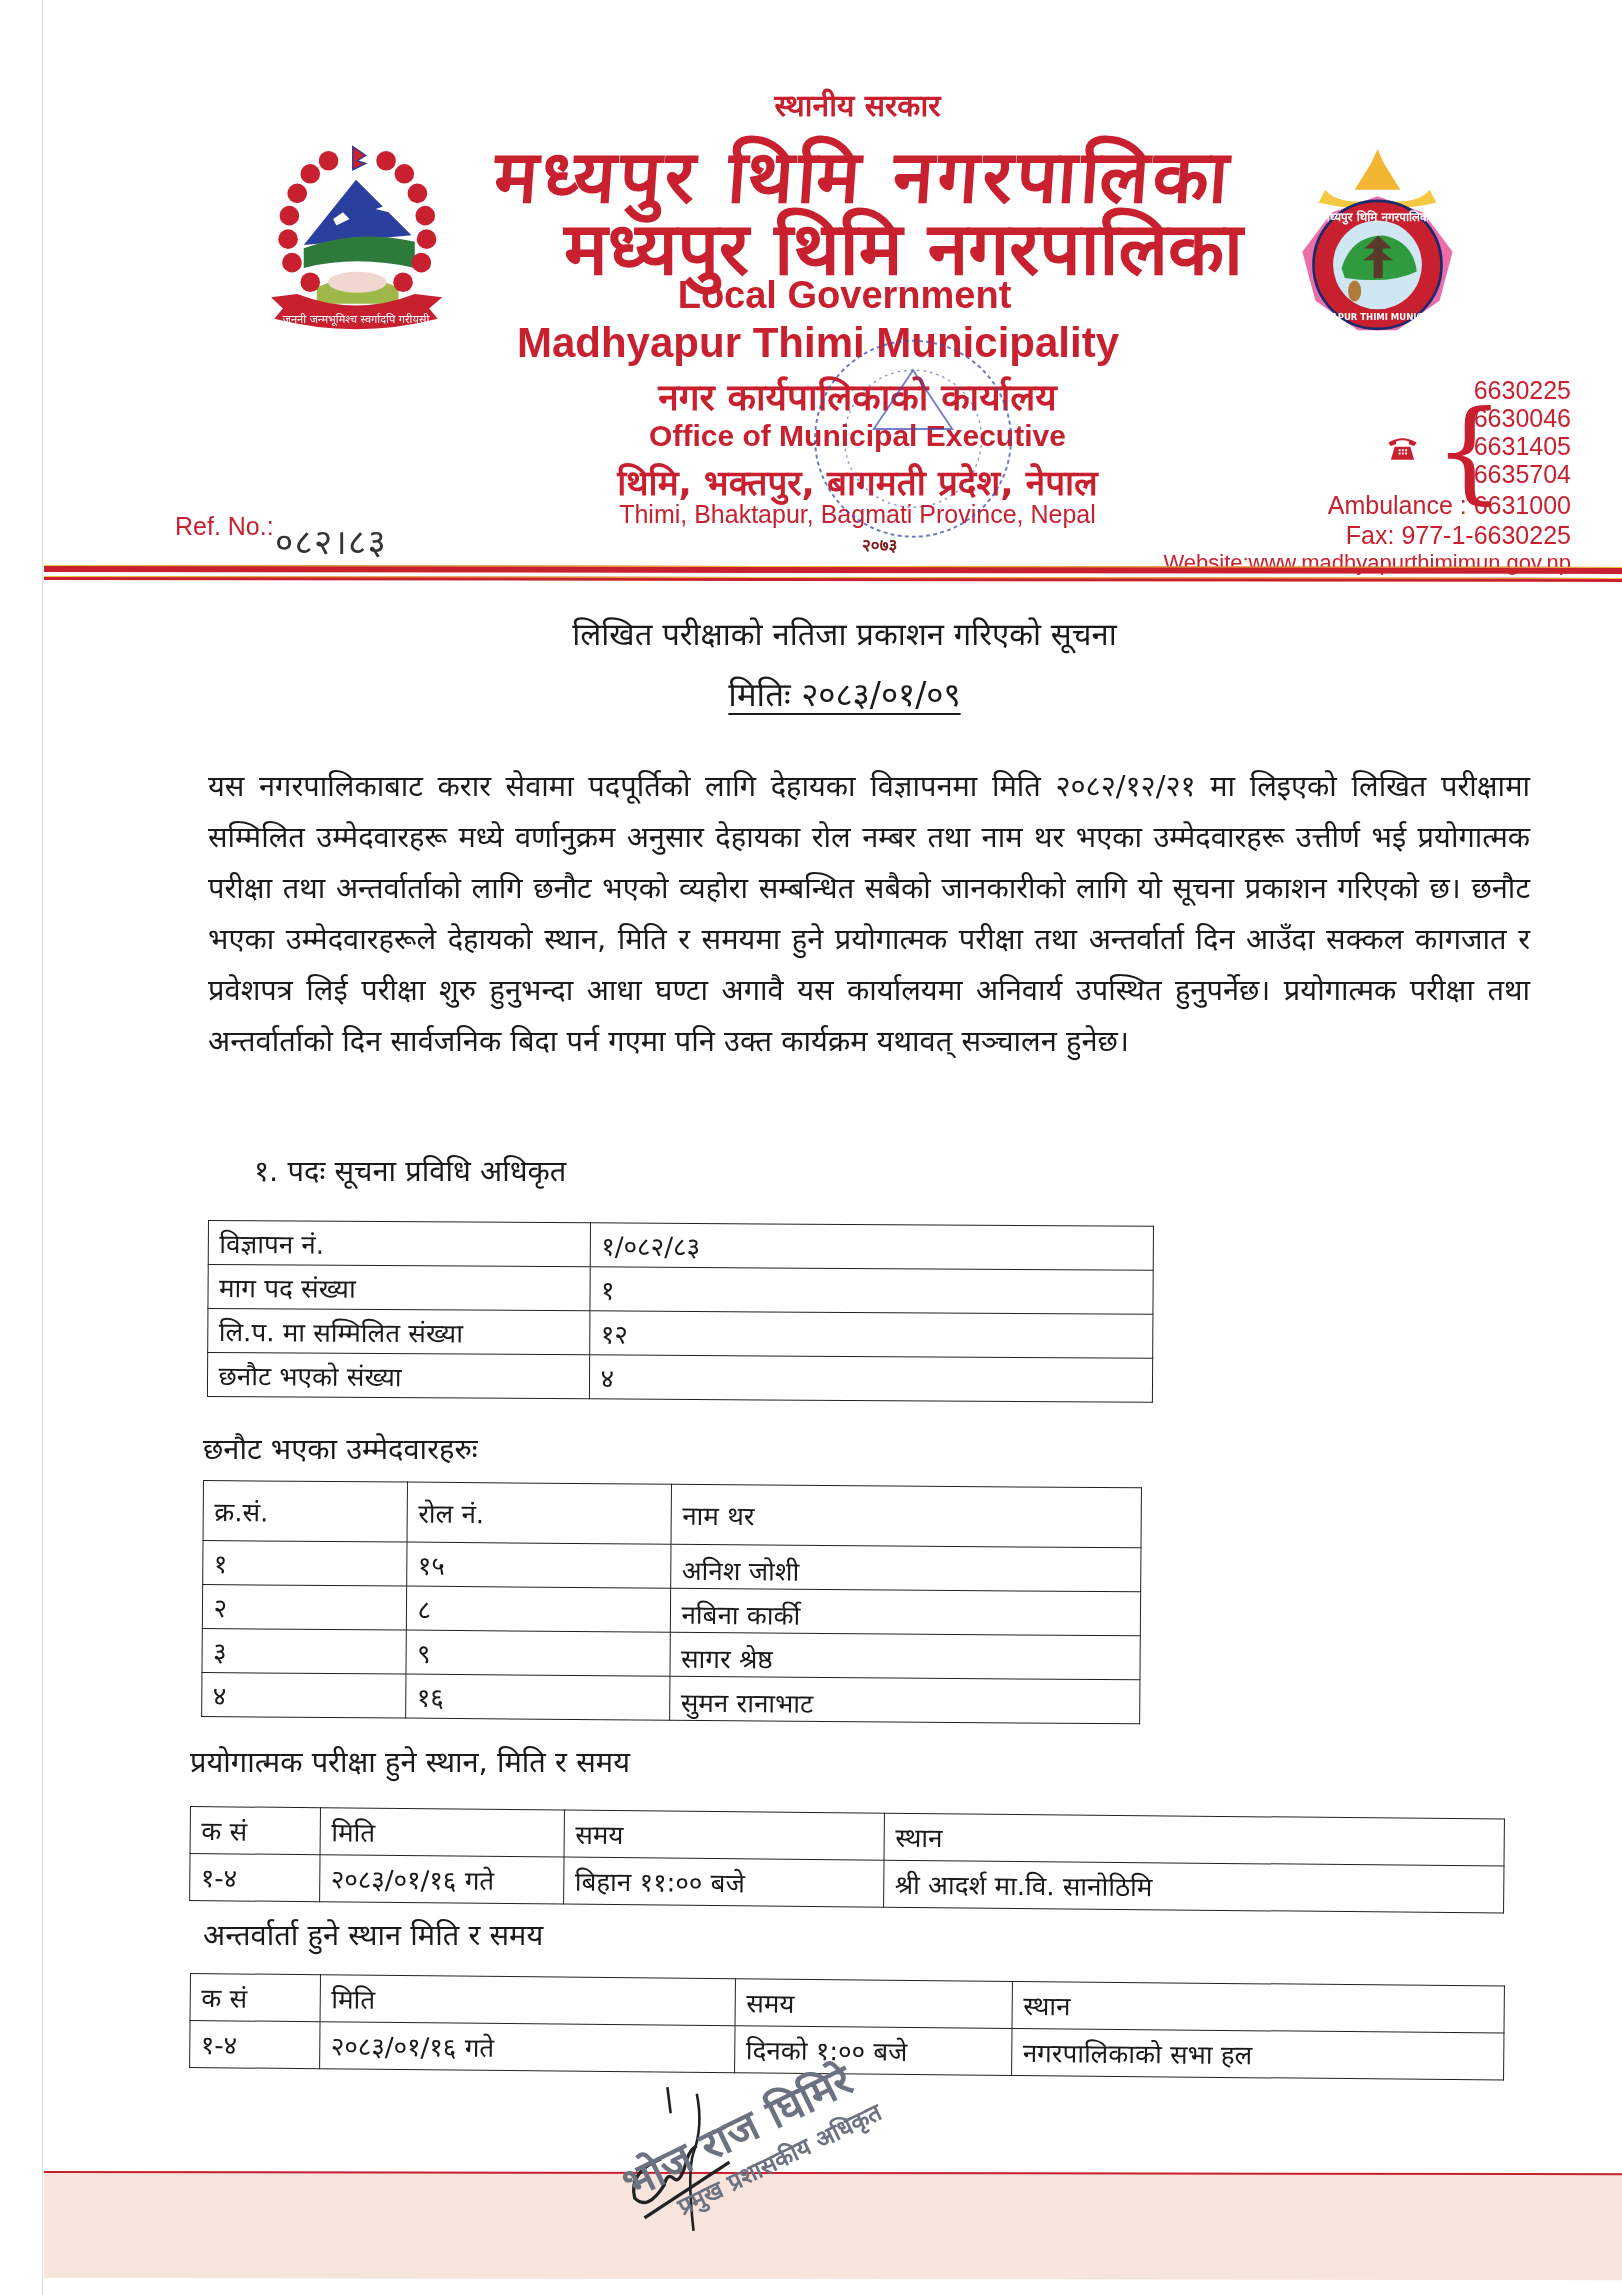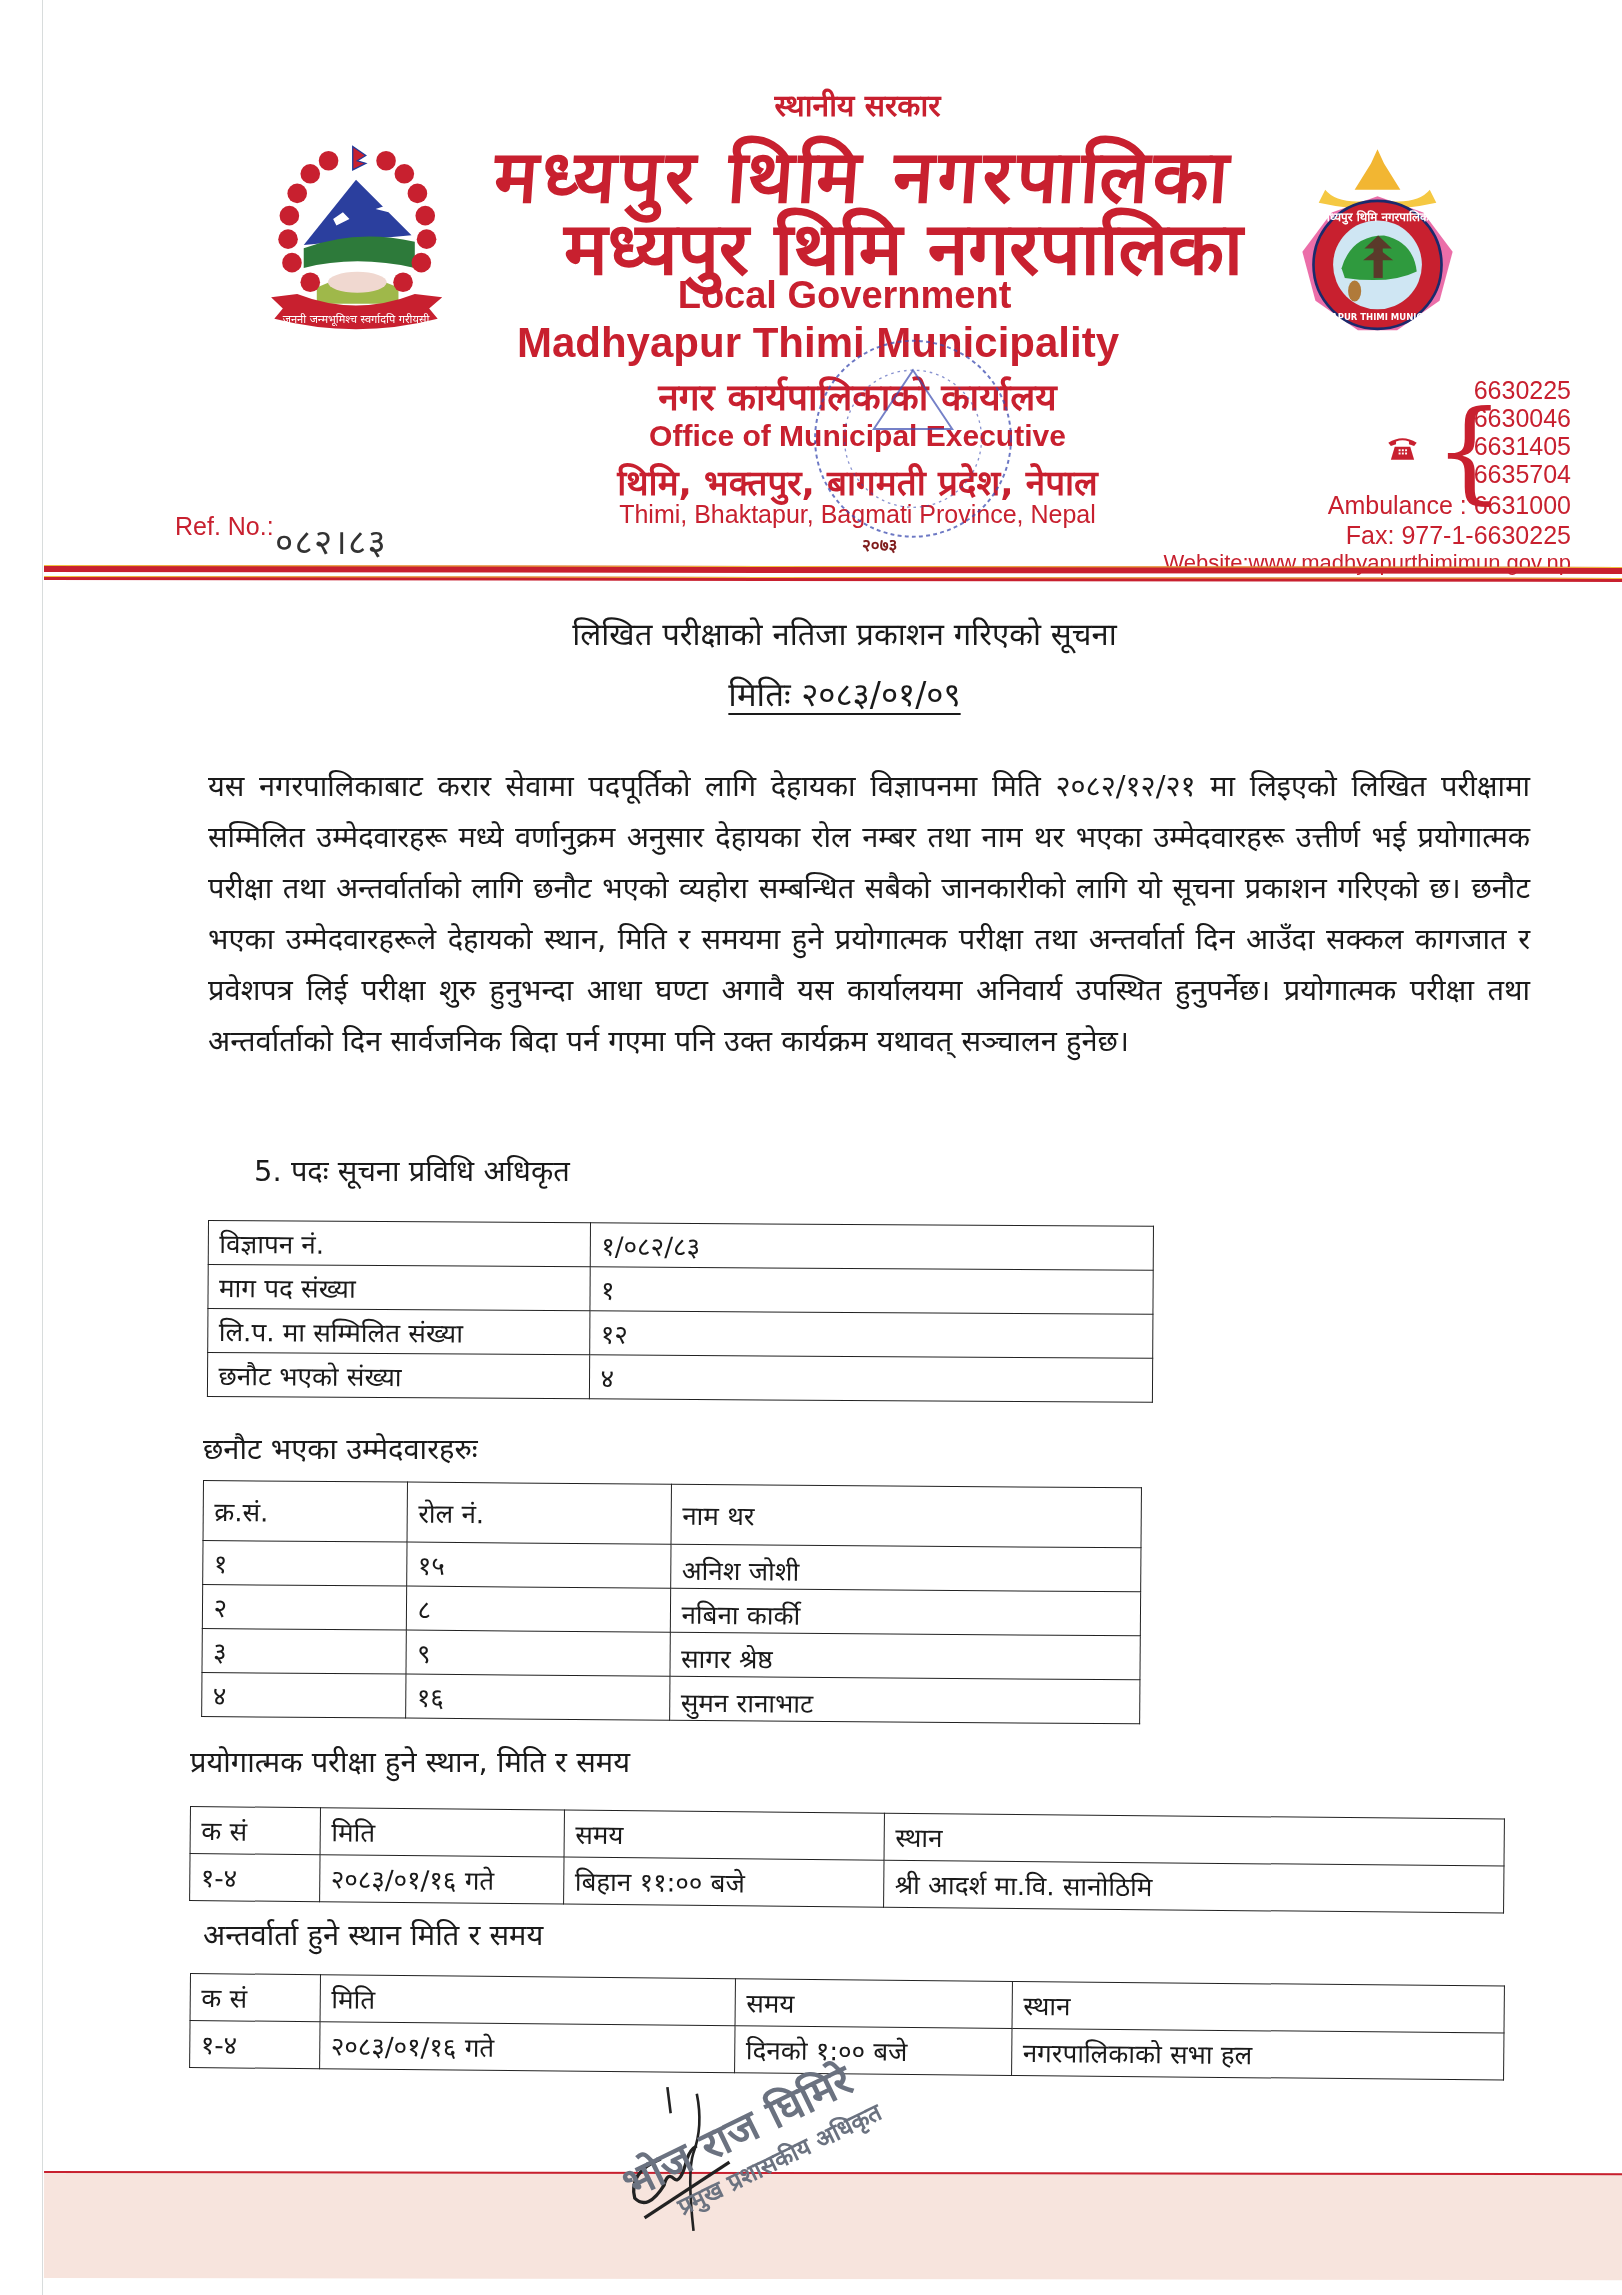--- a/index.html
+++ b/index.html
@@ -184,21 +184,21 @@
   <div class="rule rule-1"></div>
   <div class="rule rule-2"></div>
 </header>
 
 <main>
   <div class="title"><span>लिखित परीक्षाको नतिजा प्रकाशन गरिएको सूचना</span></div>
   <div class="date-line"><span>मितिः २०८३/०१/०९</span></div>
 
   <p class="para">यस नगरपालिकाबाट करार सेवामा पदपूर्तिको लागि देहायका विज्ञापनमा मिति २०८२/१२/२१ मा लिइएको लिखित परीक्षामा सम्मिलित उम्मेदवारहरू मध्ये वर्णानुक्रम अनुसार देहायका रोल नम्बर तथा नाम थर भएका उम्मेदवारहरू उत्तीर्ण भई प्रयोगात्मक परीक्षा तथा अन्तर्वार्ताको लागि छनौट भएको व्यहोरा सम्बन्धित सबैको जानकारीको लागि यो सूचना प्रकाशन गरिएको छ। छनौट भएका उम्मेदवारहरूले देहायको स्थान, मिति र समयमा हुने प्रयोगात्मक परीक्षा तथा  अन्तर्वार्ता दिन आउँदा सक्कल कागजात र प्रवेशपत्र लिई परीक्षा शुरु हुनुभन्दा आधा घण्टा अगावै यस कार्यालयमा अनिवार्य उपस्थित हुनुपर्नेछ। प्रयोगात्मक परीक्षा तथा अन्तर्वार्ताको दिन सार्वजनिक बिदा पर्न गएमा पनि उक्त कार्यक्रम यथावत् सञ्चालन हुनेछ।</p>
 
-  <div class="section-title">5.  पदः सूचना प्रविधि अधिकृत</div>
+  <div class="section-title">१.  पदः सूचना प्रविधि अधिकृत</div>
 
   <table class="grid t-info">
     <tbody>
       <tr>
         <td>विज्ञापन नं.</td>
         <td>१/०८२/८३</td>
       </tr>
       <tr>
         <td>माग पद संख्या</td>
         <td>१</td>

